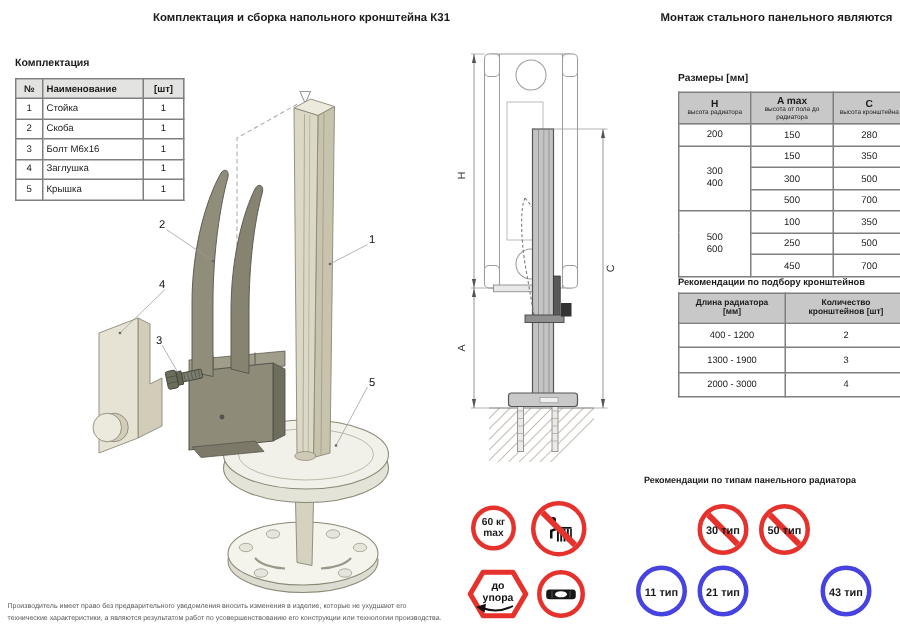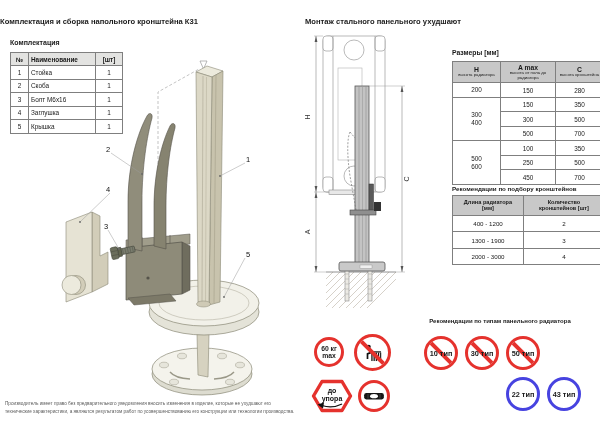--- a/index.html
+++ b/index.html
@@ -1,19 +1,19 @@
 <!DOCTYPE html>
 <html><head>
 <meta charset="utf-8">
 <style>
   html,body{margin:0;padding:0;background:#fff;}
   .page{position:relative;width:600px;height:424px;background:#ffffff;overflow:hidden;
         font-family:"Liberation Sans","DejaVu Sans",sans-serif;color:#1a1a1a;}
 
-  .page-title{position:absolute;top:17px;font-weight:bold;font-size:7.6px;text-align:left;}
+  .page-title{position:absolute;top:7px;font-weight:bold;font-size:7.6px;text-align:right;}
   .title-left{left:0;width:300px;}
   .title-right{left:305px;width:290px;}
 
   .sec-heading{position:absolute;font-weight:bold;}
 
   table{border-collapse:collapse;position:absolute;background:#fff;}
   th,td{border:1px solid #7f7f7f;}
 
   
   .kit-table{left:10px;top:52px;width:101px;font-size:6.4px;table-layout:fixed;}
@@ -56,21 +56,21 @@
              text-align:center;}
   .type-label{position:relative;z-index:2;font-weight:bold;font-size:7.3px;white-space:nowrap;}
   .hexwrap{position:absolute;}
 </style>
 </head>
 <body>
 
 <div class="page">
 
   <div class="page-title title-left">Комплектация и сборка напольного кронштейна К31</div>
-  <div class="page-title title-right">Монтаж стального панельного ухудшают</div>
+  <div class="page-title title-right">Монтаж стального панельного являются</div>
 
   <div class="sec-heading" style="left:10px;top:39px;font-size:7px;">Комплектация</div>
 
   <table class="kit-table">
     <thead>
       <tr>
         <th style="width:13px;">№</th>
         <th style="width:62px;text-align:left;">Наименование</th>
         <th style="width:22px;">[шт]</th>
       </tr>
@@ -386,35 +386,34 @@
     <svg width="24" height="24" viewBox="0 0 28 28">
       <rect x="2.5" y="10.5" width="23" height="7.5" rx="2.5" fill="#161616"></rect>
       <ellipse cx="14" cy="14.2" rx="4.6" ry="2.4" fill="#fff"></ellipse>
       <line x1="7" y1="11.5" x2="7" y2="17" stroke="#555" stroke-width="0.8"></line>
       <line x1="21" y1="11.5" x2="21" y2="17" stroke="#555" stroke-width="0.8"></line>
     </svg>
   </div>
 
   <div class="sec-heading" style="left:404px;top:318px;width:192px;font-size:6px;text-align:center;">Рекомендации по типам панельного радиатора</div>
 
-  <div class="csign ring-red" style="left:424px;top:336px;width:34px;height:34px;">
-    <div class="slash"></div>
-    <span class="type-label">10 тип</span>
-  </div>
   <div class="csign ring-red" style="left:465px;top:336px;width:34px;height:34px;">
     <div class="slash"></div>
     <span class="type-label">30 тип</span>
   </div>
   <div class="csign ring-red" style="left:506px;top:336px;width:34px;height:34px;">
     <div class="slash"></div>
     <span class="type-label">50 тип</span>
   </div>
 
-  <div class="csign ring-blue" style="left:506px;top:377px;width:34px;height:34px;">
-    <span class="type-label">22 тип</span>
+  <div class="csign ring-blue" style="left:424px;top:377px;width:34px;height:34px;">
+    <span class="type-label">11 тип</span>
+  </div>
+  <div class="csign ring-blue" style="left:465px;top:377px;width:34px;height:34px;">
+    <span class="type-label">21 тип</span>
   </div>
   <div class="csign ring-blue" style="left:547px;top:377px;width:34px;height:34px;">
     <span class="type-label">43 тип</span>
   </div>
 
   <div class="disclaimer">Производитель имеет право без предварительного уведомления вносить изменения в изделие, которые не ухудшают его технические характеристики, а являются результатом работ по усовершенствованию его конструкции или технологии производства.</div>
 
 </div>
 
 </body></html>

